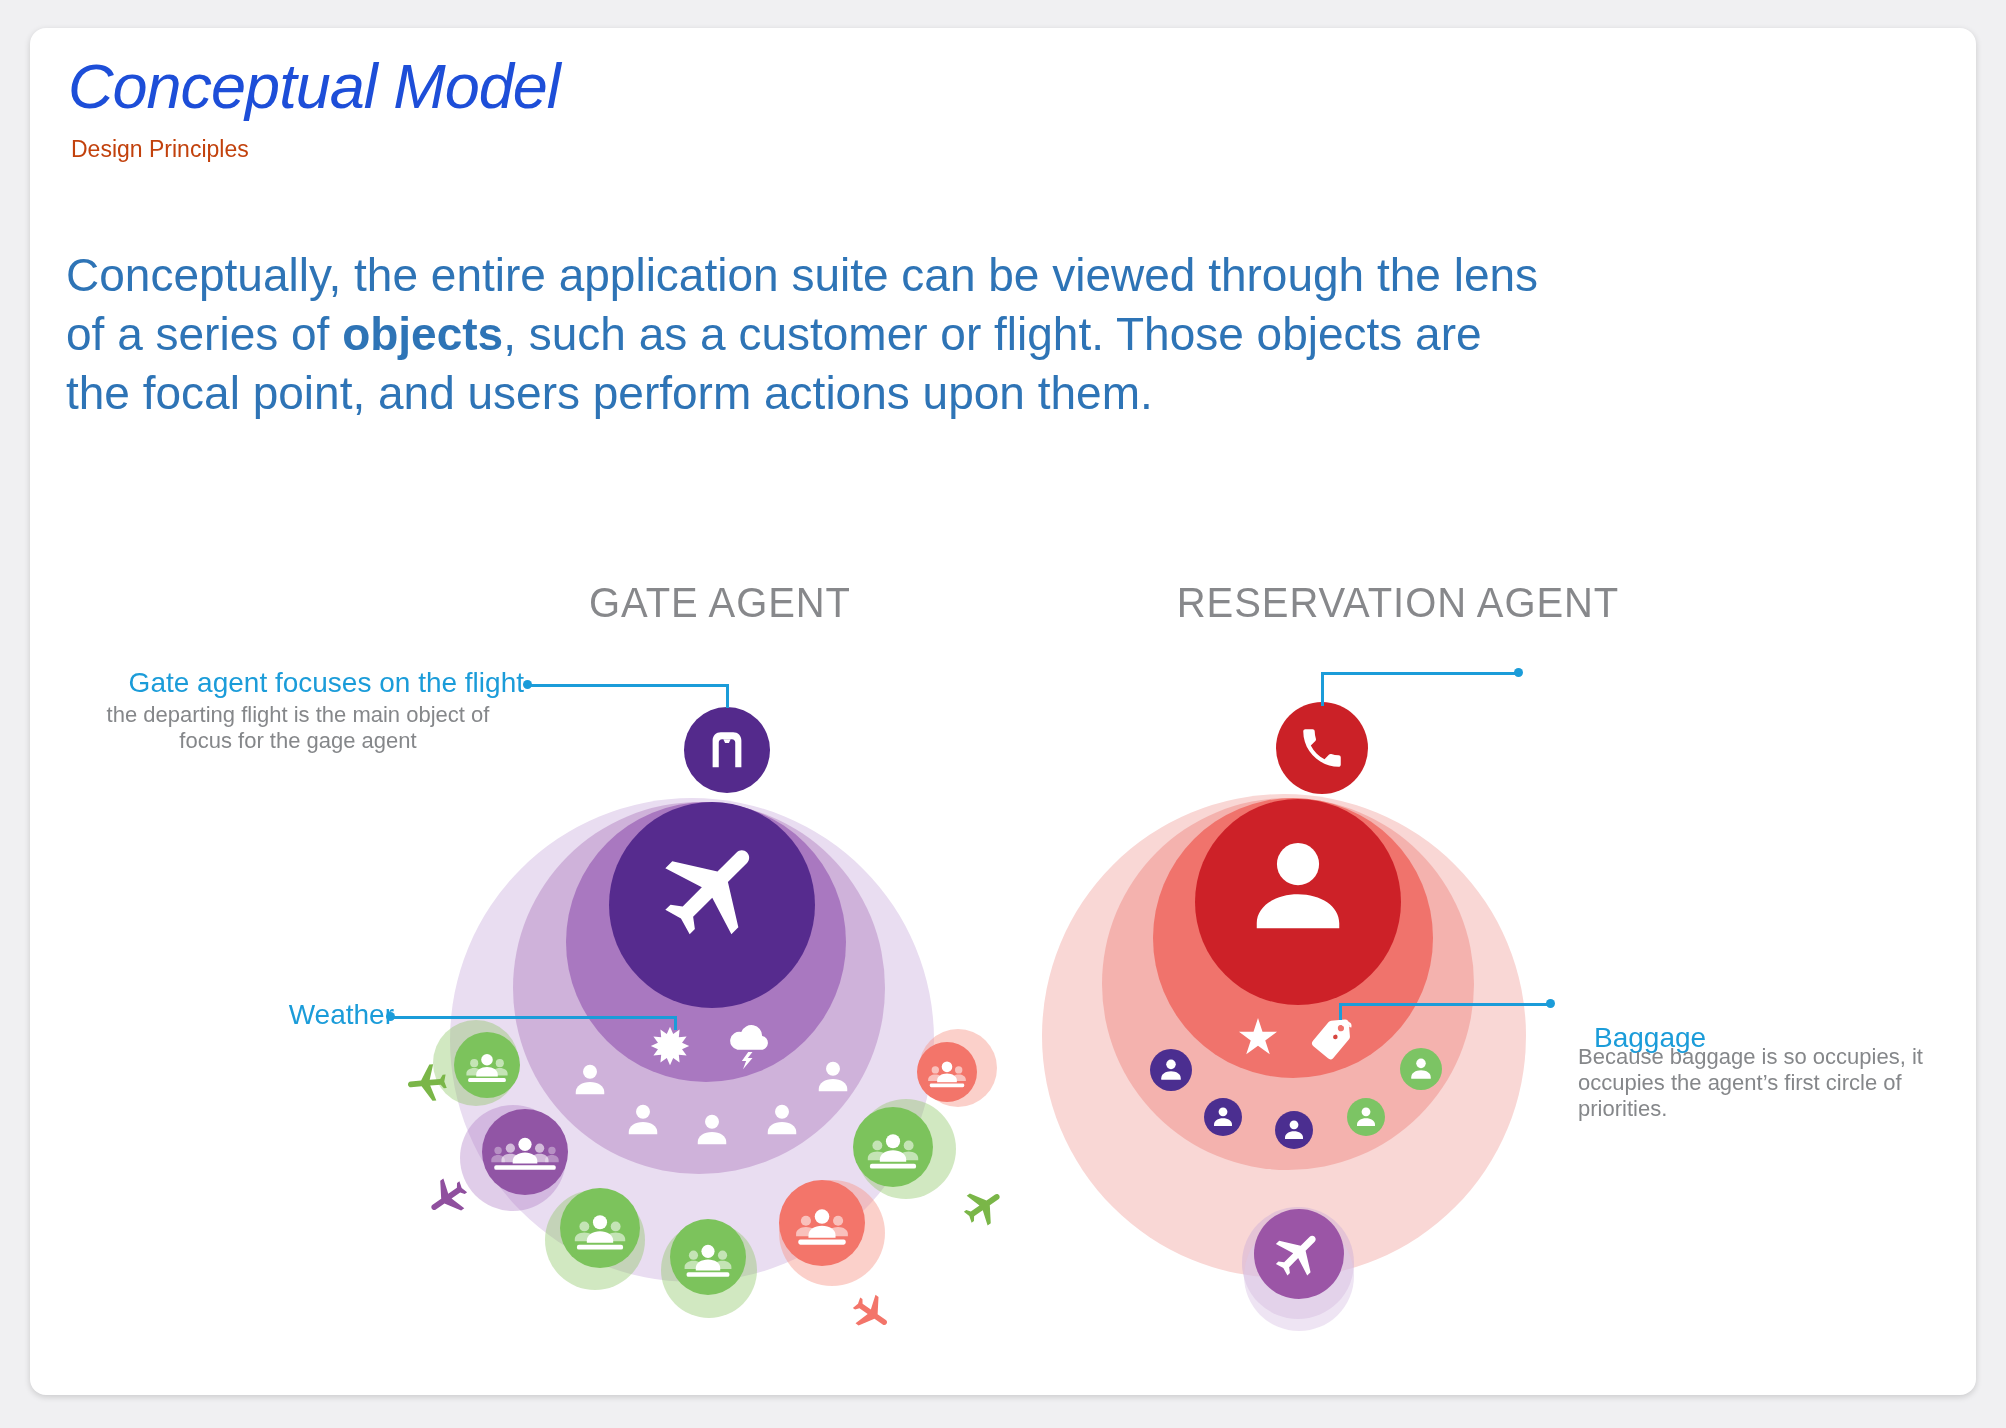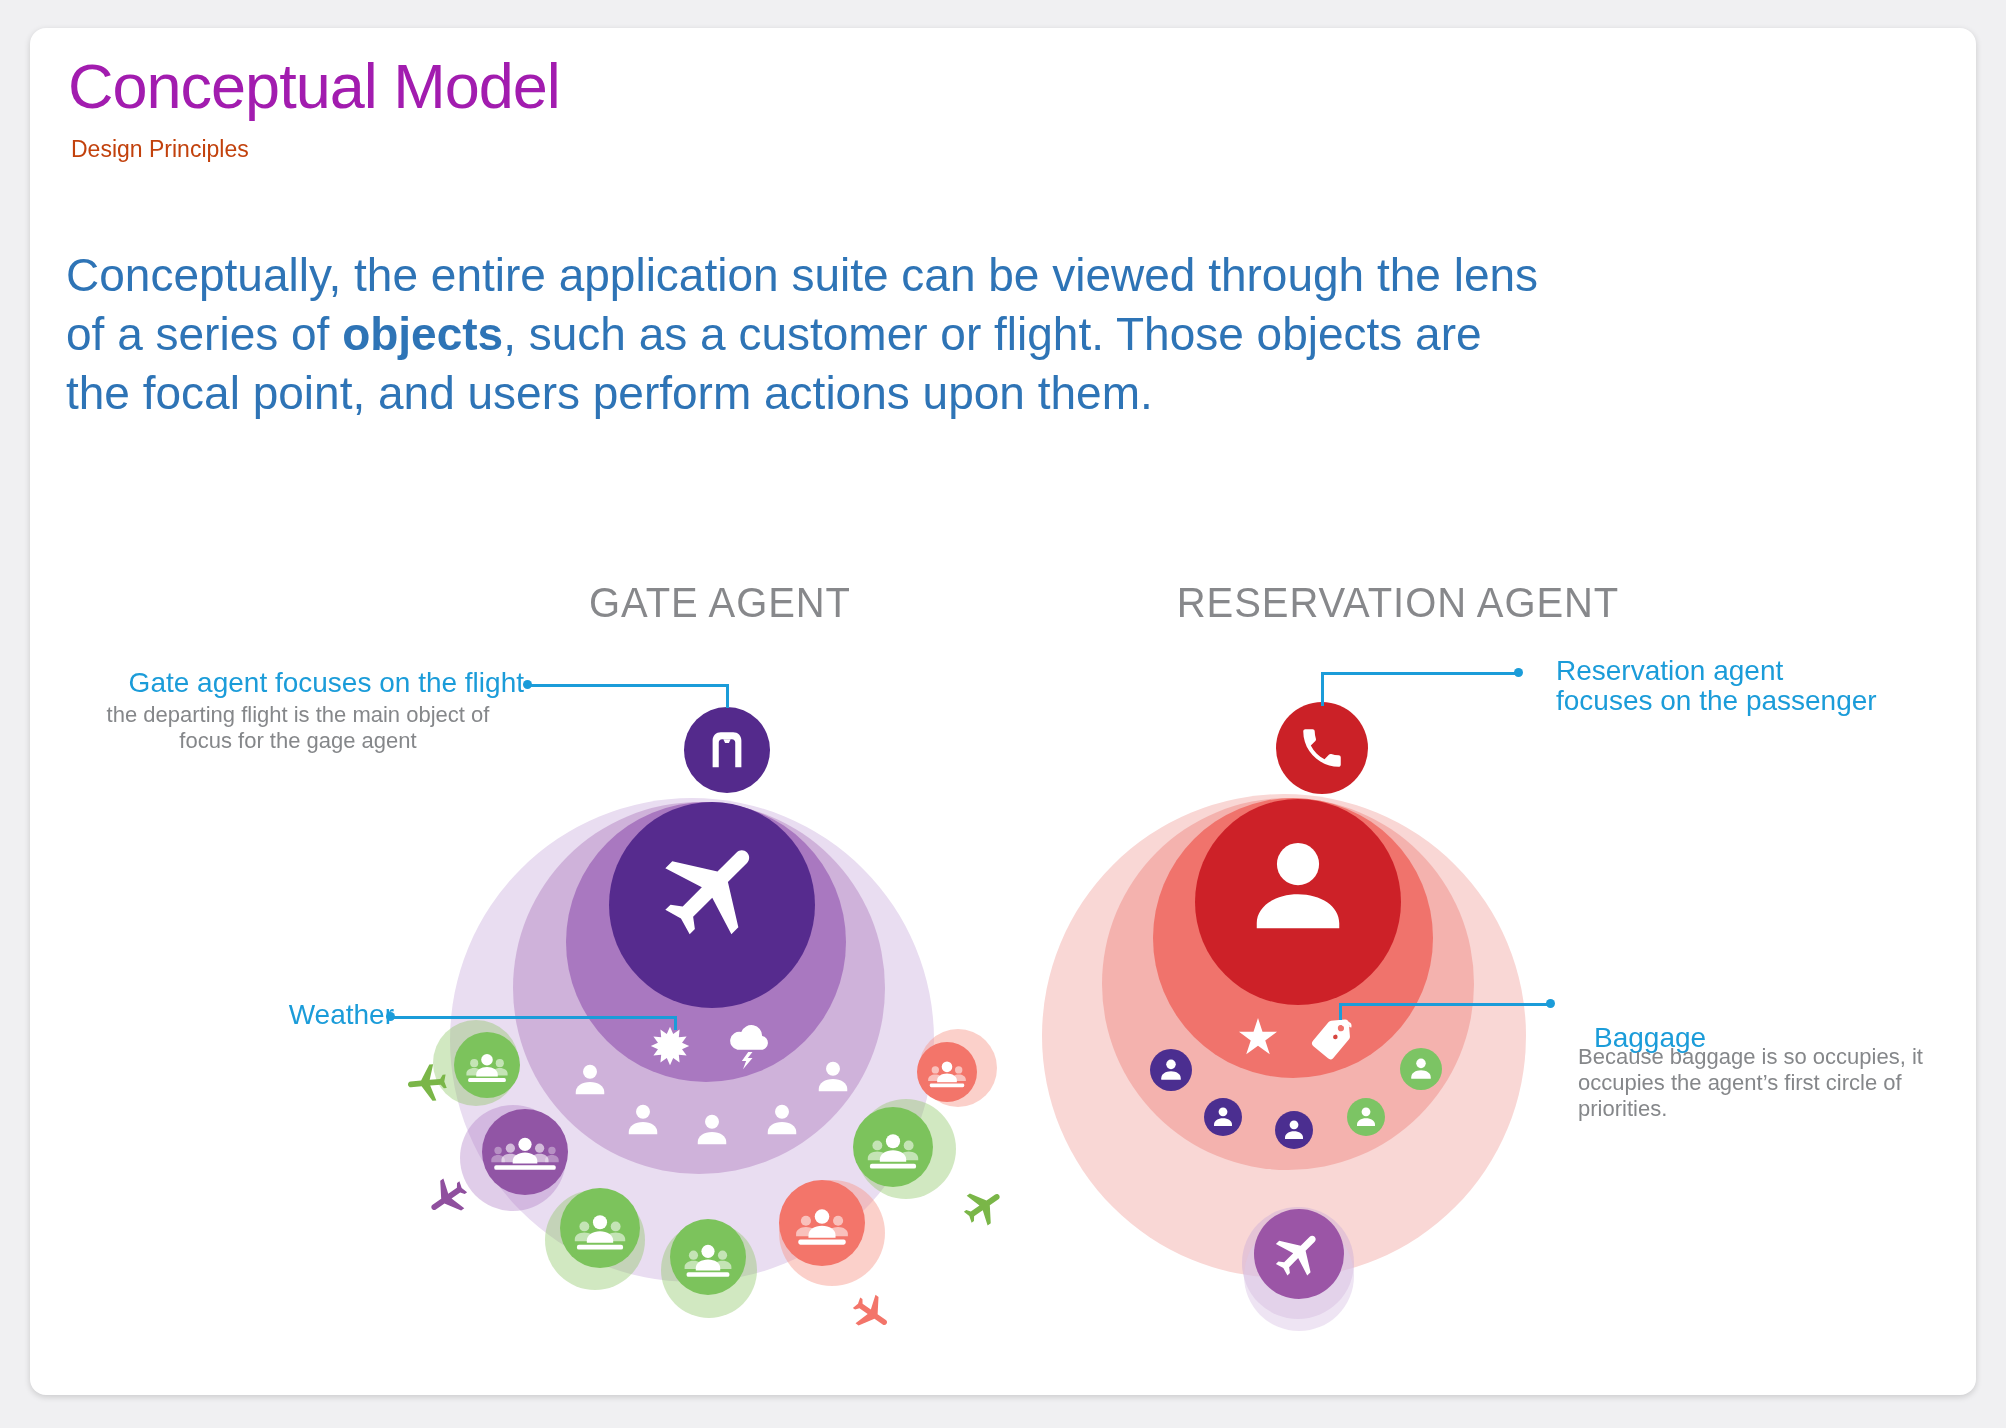--- a/index.html
+++ b/index.html
@@ -2,21 +2,21 @@
 <html><head>
 <meta charset="utf-8">
 <style>
   html,body{margin:0;padding:0;background:#e9e9eb;}
   .page{position:relative;width:2006px;height:1428px;background:#f0f0f2;overflow:hidden;
         font-family:"Liberation Sans","DejaVu Sans",sans-serif;}
   .card{position:absolute;left:30px;top:28px;width:1946px;height:1367px;background:#ffffff;
         border-radius:16px;box-shadow:0 2px 6px rgba(0,0,0,.16);z-index:0;}
   .abs{position:absolute;}
   .circle{position:absolute;border-radius:50%;}
-  .page-title{left:68px;top:50px;font-size:63px;font-weight:500;color:#a21caf;letter-spacing:-1px;z-index:10;}
+  .page-title{left:68px;top:50px;font-size:63px;font-weight:500;color:#1d4ed8;letter-spacing:-1px;z-index:10;font-style:italic;}
   .page-subtitle{left:71px;top:136px;font-size:23px;color:#c2410c;z-index:10;}
   .intro{left:66px;top:246px;width:1490px;font-size:46px;line-height:59px;font-weight:300;
          color:#2e74b6;z-index:10;}
   .intro b{font-weight:700;}
   .sec-header{top:578px;font-size:43px;font-weight:100;color:#87888b;letter-spacing:1px;
               text-align:center;width:520px;transform:scaleX(.93);z-index:10;}
   .callout-title{font-size:28px;color:#1b9cd9;z-index:11;line-height:30px;margin-left:16px;}
   .callout-body{font-size:22px;color:#85878a;line-height:26px;z-index:11;}
   .cl{position:absolute;background:#1b9cd9;z-index:12;}
   .dot{position:absolute;width:9px;height:9px;border-radius:50%;background:#1b9cd9;z-index:12;}
@@ -340,21 +340,20 @@
   <div class="circle" style="left:1254px;top:1209px;width:90px;height:90px;background:#9b55a6;z-index:7;"></div>
   <div class="icon" style="left:1271px;top:1226px;width:56px;transform:rotate(45deg);z-index:8;">
     <svg viewBox="0 0 24 24" width="56" height="56" fill="#fff">
         <path d="M21 16v-2l-8-5V3.5c0-.83-.67-1.5-1.5-1.5S10 2.67 10 3.5V9l-8 5v2l8-2.5V19l-2 1.5V22l3.5-1 3.5 1v-1.5L13 19v-5.5l8 2.5z"></path>
       </svg>
   </div>
 
   <div class="dot" style="left:1514px;top:668px;"></div>
   <div class="cl" style="left:1322px;top:672px;width:194px;height:2.5px;"></div>
   <div class="cl" style="left:1321px;top:672px;width:2.5px;height:34px;"></div>
-  <div class="abs callout-title" style="left:1540px;top:656px;width:330px;">Reservation agent focuses on the passenger</div>
 
   <div class="dot" style="left:1546px;top:999px;"></div>
   <div class="cl" style="left:1340px;top:1003px;width:210px;height:2.5px;"></div>
   <div class="cl" style="left:1339px;top:1003px;width:2.5px;height:17px;"></div>
   <div class="abs callout-title" style="left:1578px;top:1023px;width:300px;">Baggage</div>
   <div class="abs callout-body" style="left:1578px;top:1044px;width:390px;">Because baggage is so occupies, it occupies the agent’s first circle of priorities.</div>
 
 </div>
 
 </body></html>

